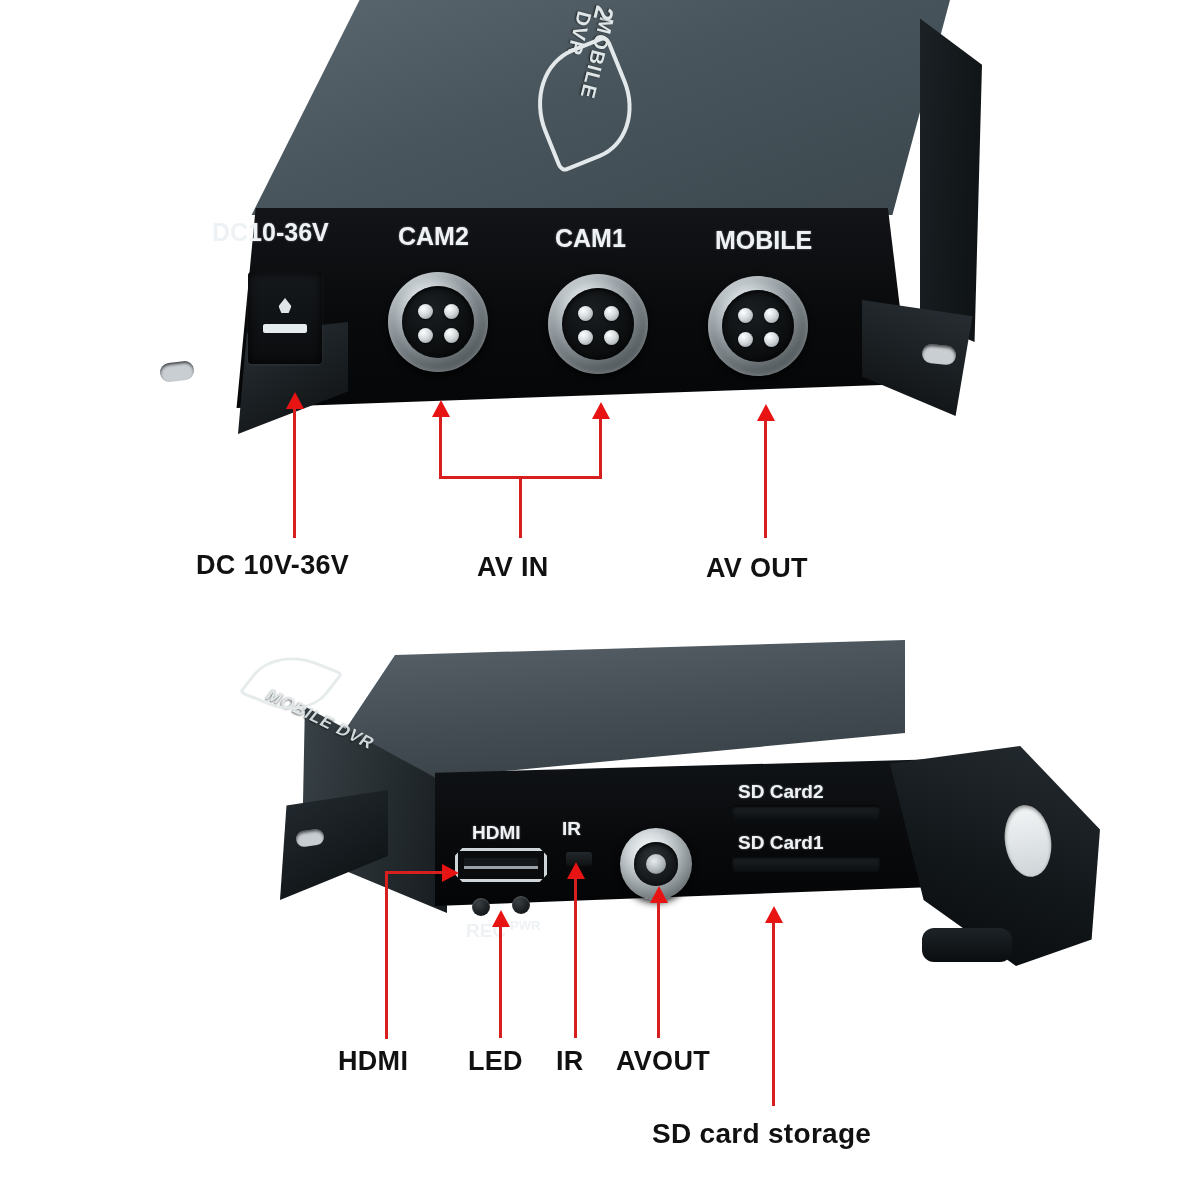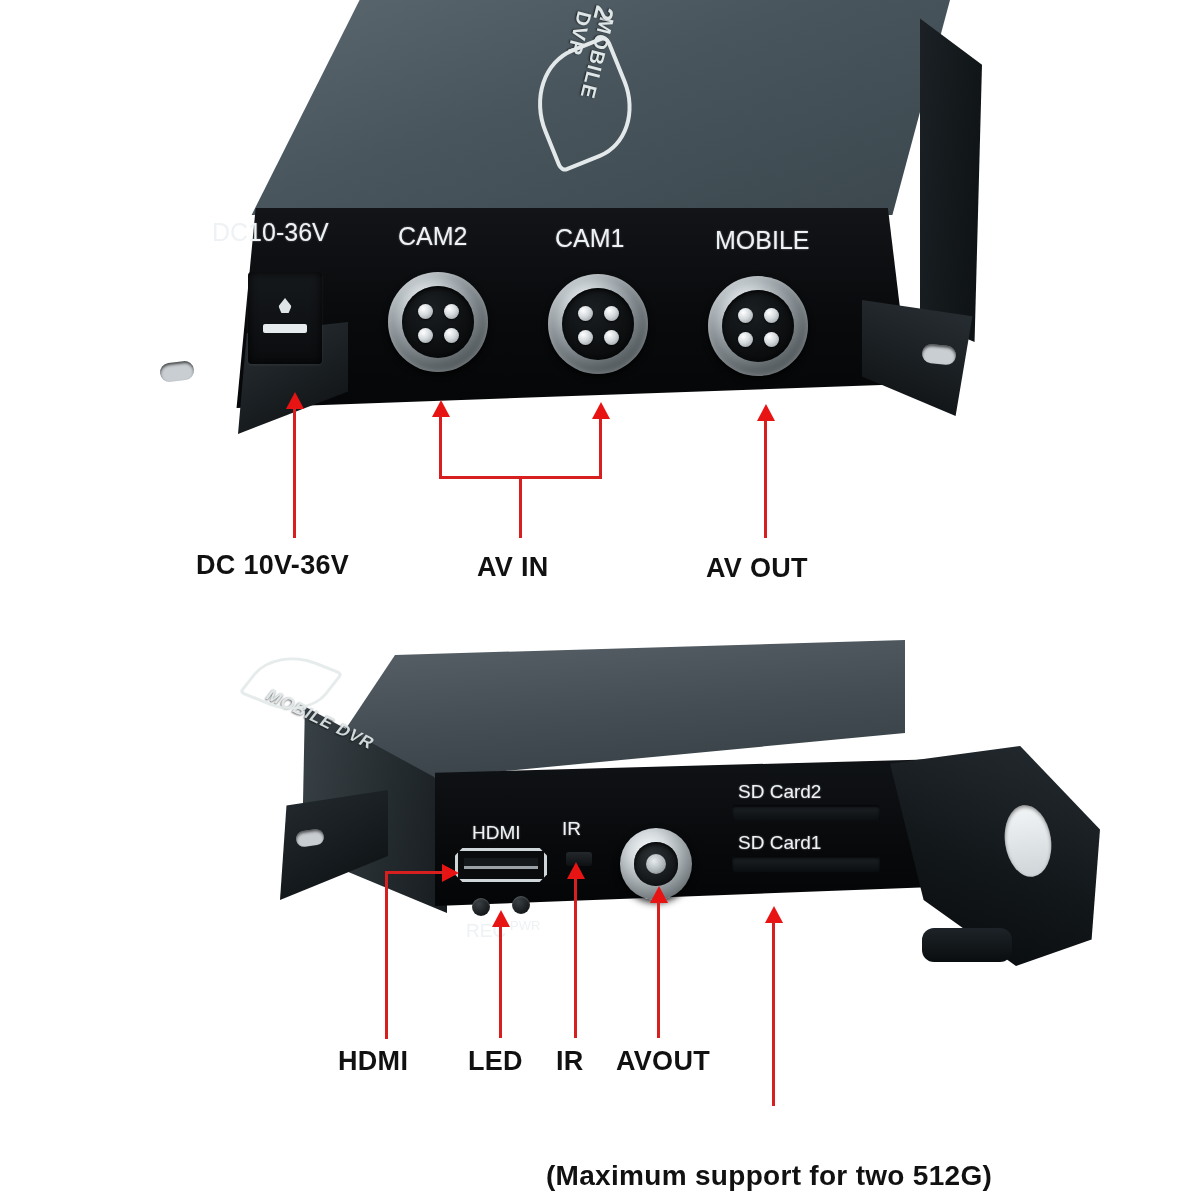--- a/index.html
+++ b/index.html
@@ -14,21 +14,21 @@
   .callout {
     position: absolute;
     font-weight: bold;
     color: #111111;
     white-space: nowrap;
     letter-spacing: .3px;
   }
   .panel-label {
     position: absolute;
     color: #eef2f4;
-    font-weight: normal;
+    font-weight: bold;
     white-space: nowrap;
     text-shadow: 0 0 2px rgba(255,255,255,.45);
   }
 
   
   .lead      { position: absolute; background: #d81f1f; }
   .lead-v    { width: 3px; }
   .lead-h    { height: 3px; }
   .arrow-up  {
     position: absolute; width: 0; height: 0;
@@ -344,15 +344,15 @@
   <div class="arrow-up" style="left:567px; top:862px;"></div>
   <div class="lead lead-v" style="left:574px; top:878px; height:160px;"></div>
   <div class="callout" style="left:556px; top:1046px; font-size:27px;">IR</div>
 
   <div class="arrow-up" style="left:650px; top:886px;"></div>
   <div class="lead lead-v" style="left:657px; top:902px; height:136px;"></div>
   <div class="callout" style="left:616px; top:1046px; font-size:27px;">AVOUT</div>
 
   <div class="arrow-up" style="left:765px; top:906px;"></div>
   <div class="lead lead-v" style="left:772px; top:922px; height:184px;"></div>
-  <div class="callout" style="left:546px; top:1160px; font-size:28px;">(Maximum support for two 512G)</div>
+  <div class="callout" style="left:652px; top:1118px; font-size:28px;">SD card storage</div>
 
 </div>
 
 </body></html>

